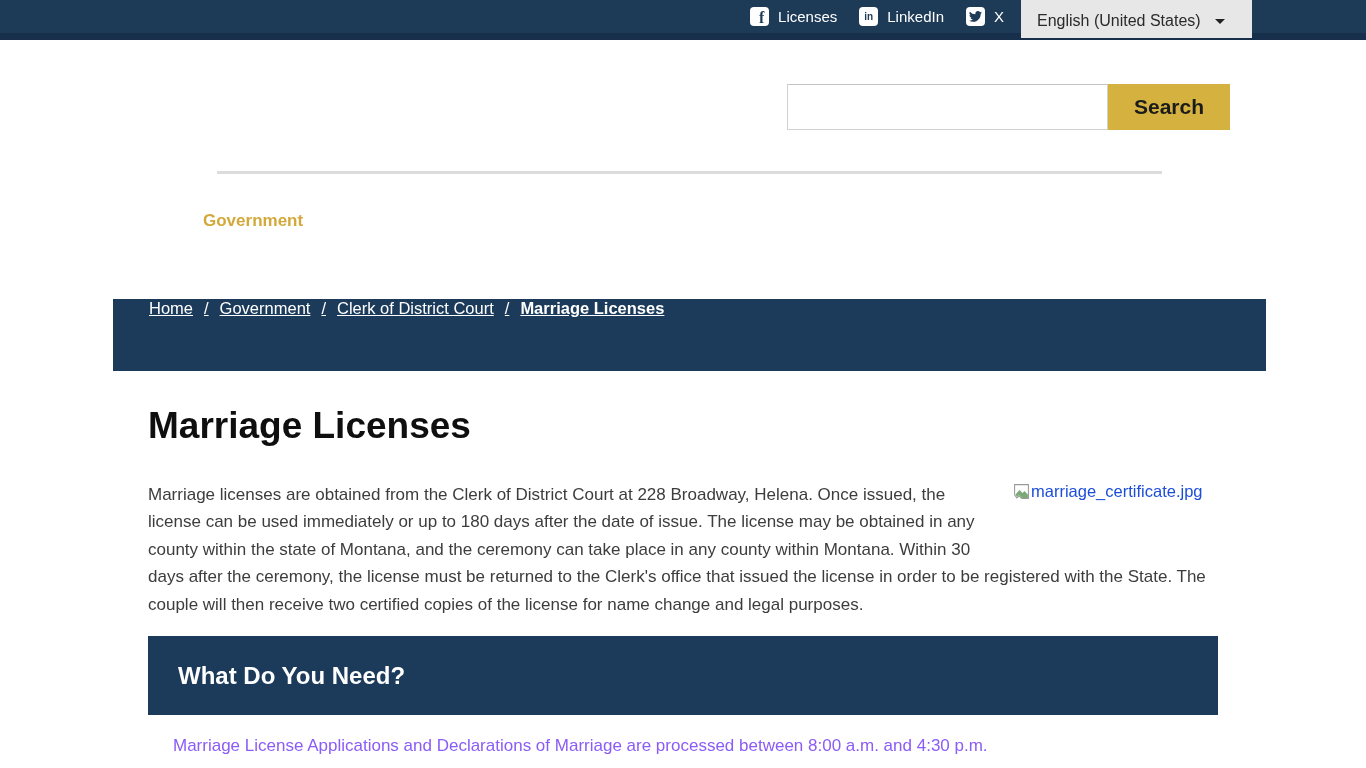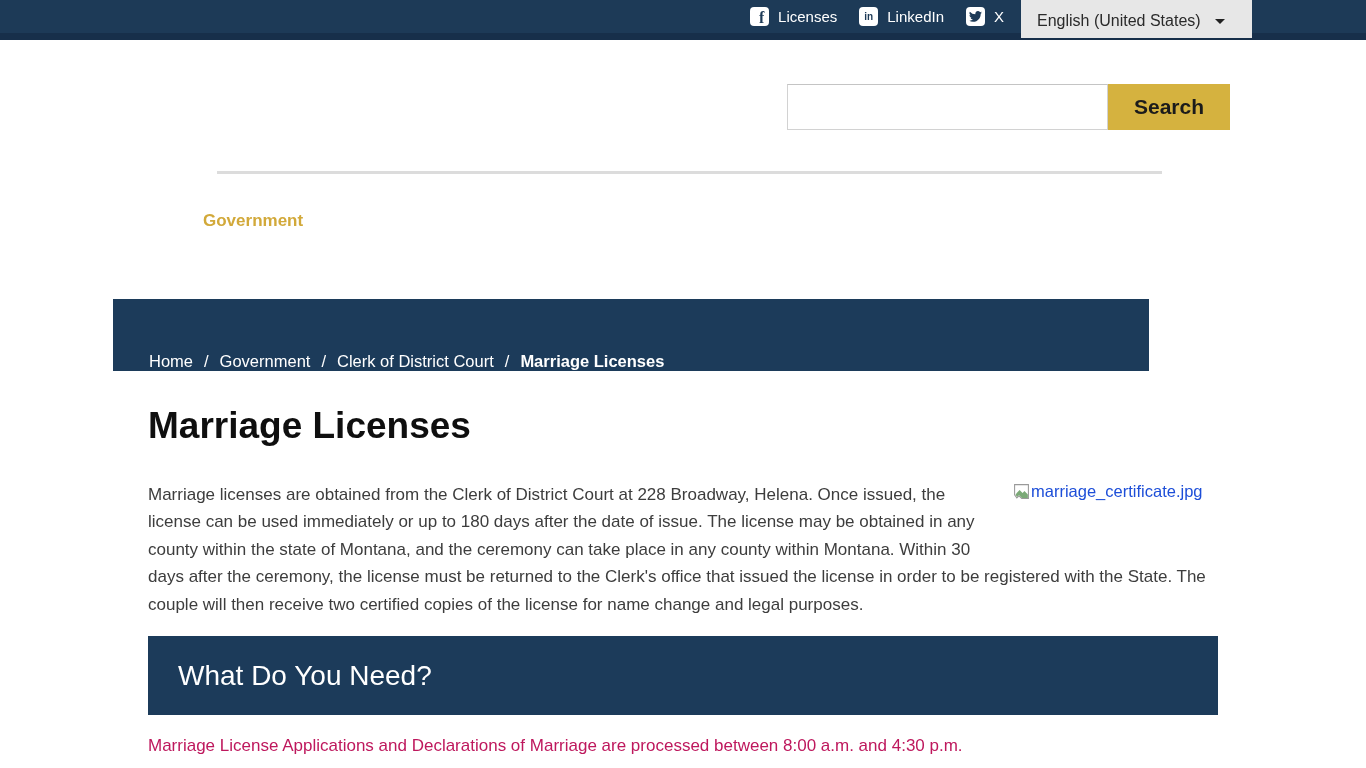--- a/index.html
+++ b/index.html
@@ -48,45 +48,45 @@
     position: absolute; left: 217px; top: 171px; width: 945px; height: 3px;
     background: #dcdcdc;
   }
   .nav-government {
     position: absolute; left: 203px; top: 211px;
     color: #d2a93a; font-size: 17px; font-weight: bold; text-decoration: none; cursor: pointer;
   }
 
   
   .breadcrumb-bar {
-    position: absolute; left: 113px; top: 299px; width: 1036px; height: 72px;
-    background: #1c3b5a; display: flex; align-items: flex-end; padding-left: 36px;
-    color: #ffffff; font-size: 16.5px;
+    position: absolute; left: 113px; top: 299px; width: 1153px; height: 72px;
+    background: #1c3b5a; display: flex; align-items: flex-start; padding-left: 36px;
+    color: #ffffff; font-size: 16.5px; text-decoration: underline;
   }
   .breadcrumb-bar a { color: #ffffff; text-decoration: none; cursor: pointer; }
   .crumb-sep { margin: 0 11px; }
   .crumb-current { font-weight: bold; }
 
   
   .content { position: absolute; left: 148px; top: 403px; width: 1070px; }
   .page-title { font-size: 37px; line-height: 46px; font-weight: bold; color: #0f0f0f; }
   .intro {
     margin-top: 32px; font-size: 17px; line-height: 27.4px; color: #3d3d3d;
   }
   .broken-img {
     float: right; width: 205px; height: 82px; margin-left: 14px;
     color: #1d4ed8; font-size: 16.5px; line-height: 20px;
   }
   .broken-img svg { vertical-align: -3px; margin-right: 1px; }
   .section-banner {
     clear: both; margin-top: 18px; height: 79px; background: #1c3b5a;
     display: flex; align-items: center; padding-left: 30px;
   }
-  .section-banner h2 { color: #ffffff; font-size: 28px; font-weight: normal; }
-  .hours { margin-top: 20px; font-size: 17px; line-height: 22px; color: #be185d; }
+  .section-banner h2 { color: #ffffff; font-size: 24px; font-weight: bold; }
+  .hours { margin-top: 20px; font-size: 17px; line-height: 22px; color: #8b5cf6; margin-left: 25px; }
 </style>
 </head>
 <body>
 
 <div class="topbar">
   <a class="social-link">
     <span class="icon-badge fb">f</span>
     <span>Licenses</span>
   </a>
   <a class="social-link">

